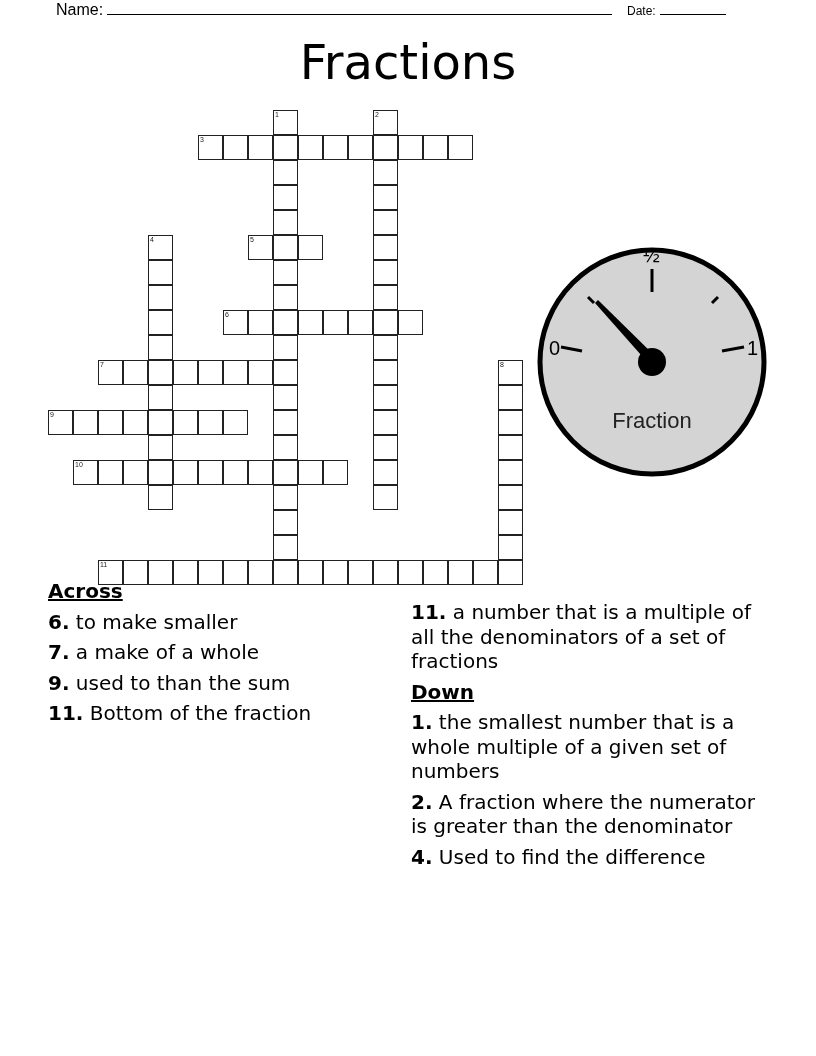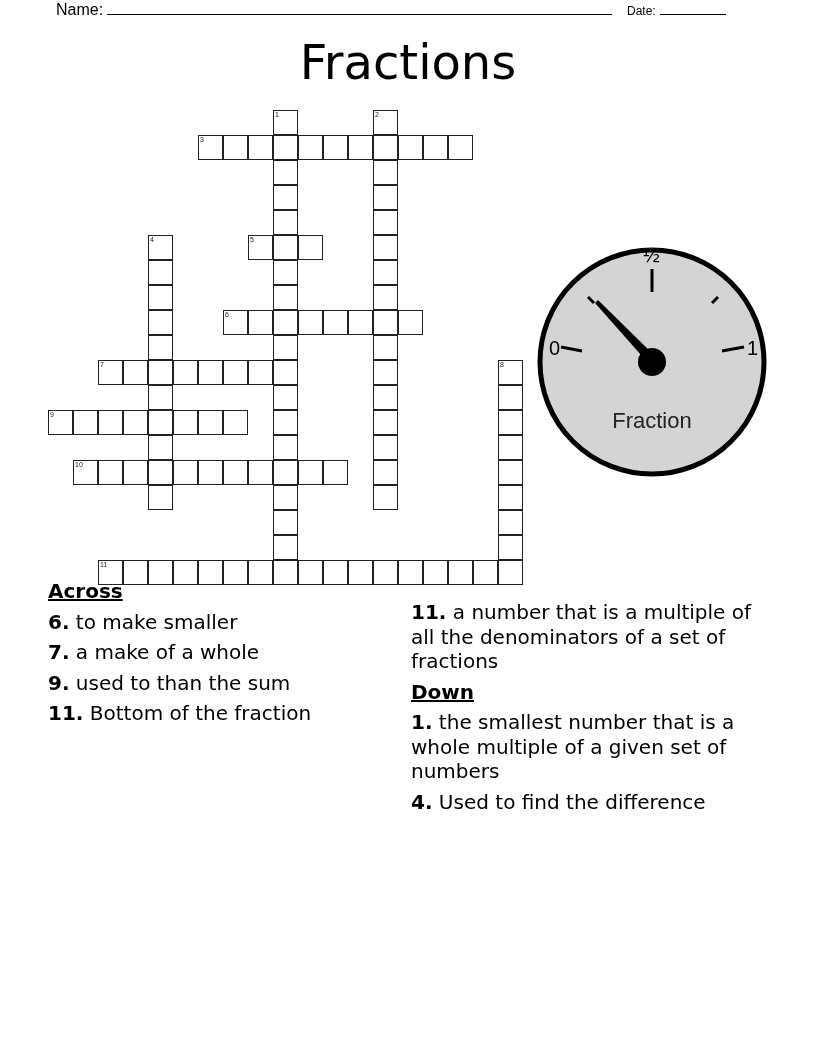--- a/index.html
+++ b/index.html
@@ -191,15 +191,16 @@
       <div class="clue"><b>11.</b><span> Bottom of the fraction</span></div>
     </div>
 </div>
 <div id="clues-right" class="clues">
   <div id="across-list-2">
       <div class="clue"><b>11.</b><span> a number that is a multiple of all the denominators of a set of fractions</span></div>
     </div>
   <div class="hdr">Down</div>
   <div id="down-list">
       <div class="clue"><b>1.</b><span> the smallest number that is a whole multiple of a given set of numbers</span></div>
+      <div class="clue"><b>2.</b><span> A fraction where the numerator is greater than the denominator</span></div>
       <div class="clue"><b>4.</b><span> Used to find the difference</span></div>
     </div>
 </div>
 
 </body></html>

